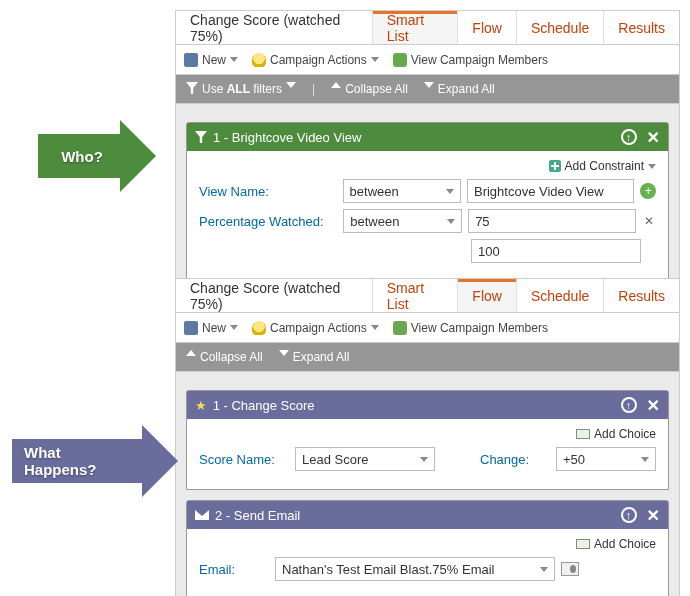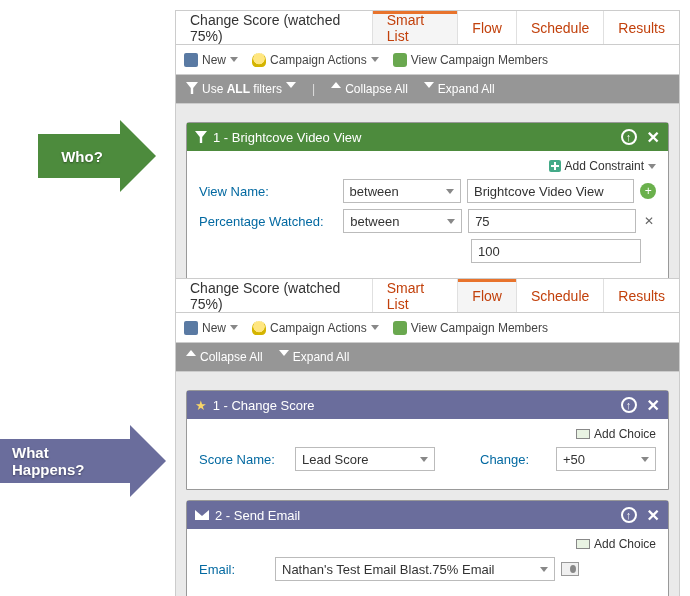--- a/index.html
+++ b/index.html
@@ -73,21 +73,21 @@
   
   .arrow { position: absolute; display: flex; align-items: center; }
   .arrow .body { height: 44px; display: flex; align-items: center; justify-content: center; color: #fff; font-weight: bold; font-size: 15px; padding: 0 6px 0 12px; text-shadow: 0 1px 2px rgba(0,0,0,0.4); }
   .arrow .head { width: 0; height: 0; border-top: 36px solid transparent; border-bottom: 36px solid transparent; }
   .arrow.green .body { background: #4d8b3d; }
   .arrow.green .head { border-left: 36px solid #4d8b3d; }
   .arrow.purple .body { background: #6a6d9c; }
   .arrow.purple .head { border-left: 36px solid #6a6d9c; }
   .arrow.who { top: 120px; left: 38px; }
   .arrow.who .body { width: 82px; }
-  .arrow.what { top: 425px; left: 0px; }
+  .arrow.what { top: 425px; left: 12px; }
   .arrow.what .body { width: 130px; }
 </style>
 </head>
 <body>
 
 <div class="panel top">
   <div class="tabs">
     <div class="tab-title">Change Score (watched 75%)</div>
     <div class="tab active">Smart List</div>
     <div class="tab">Flow</div>

